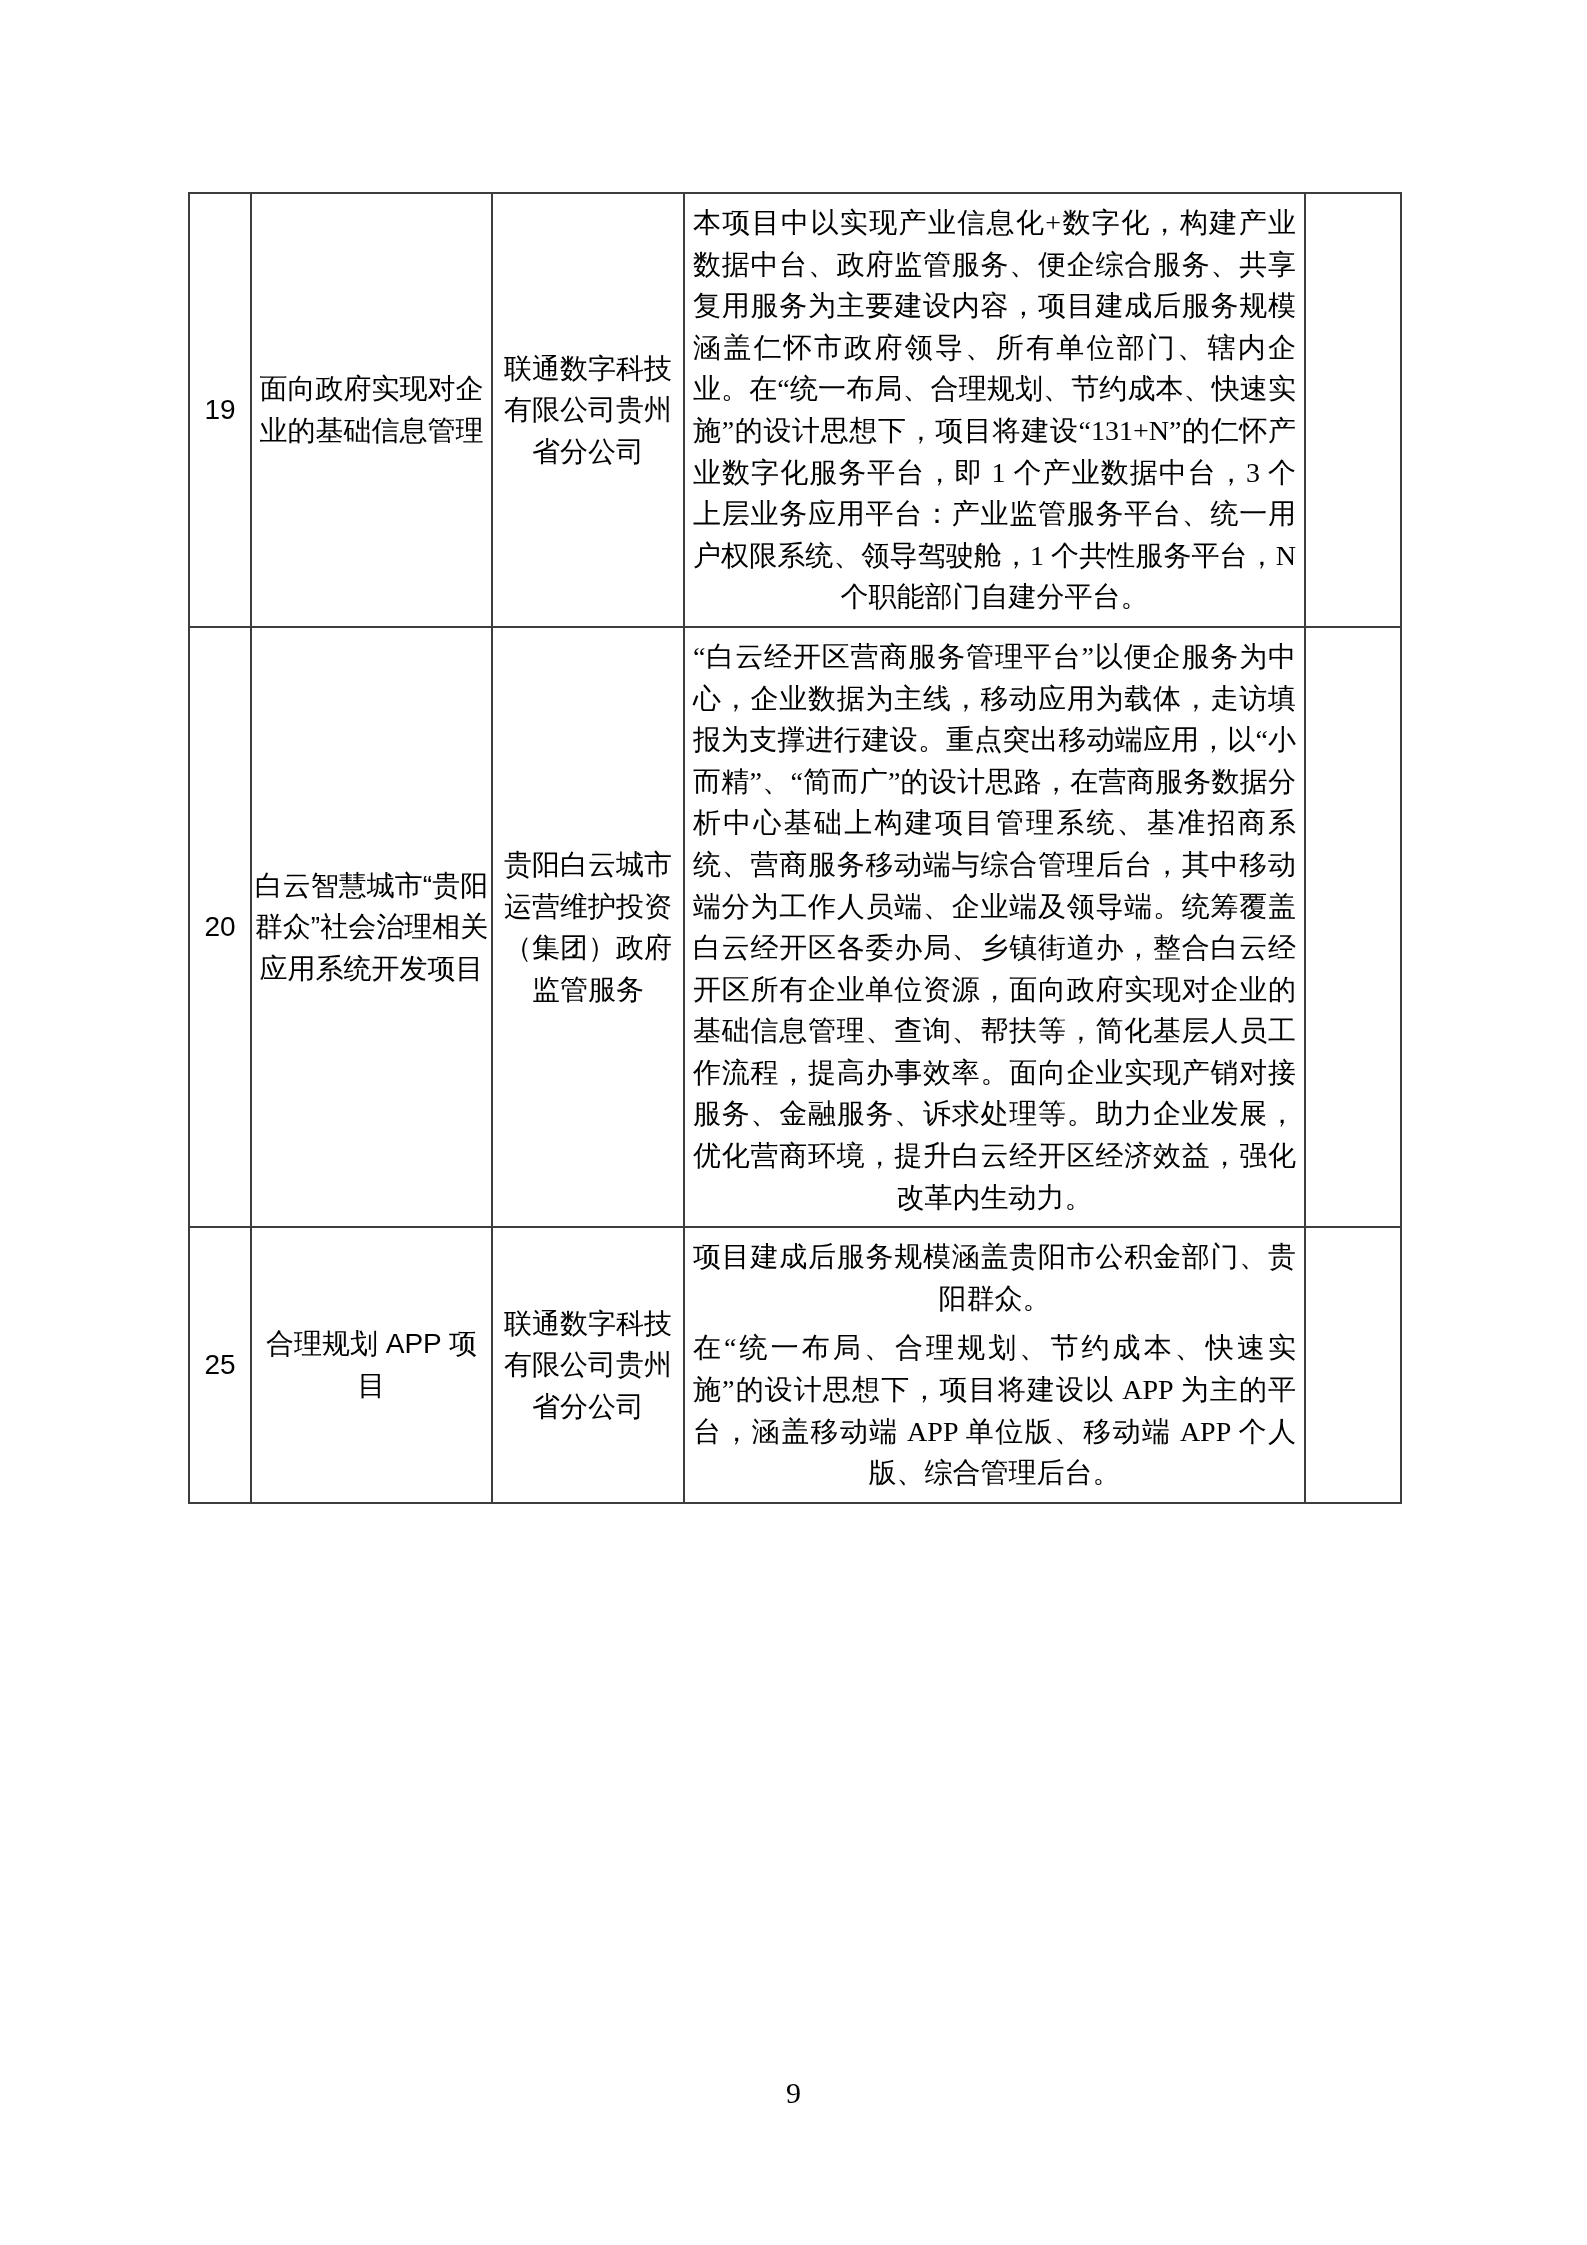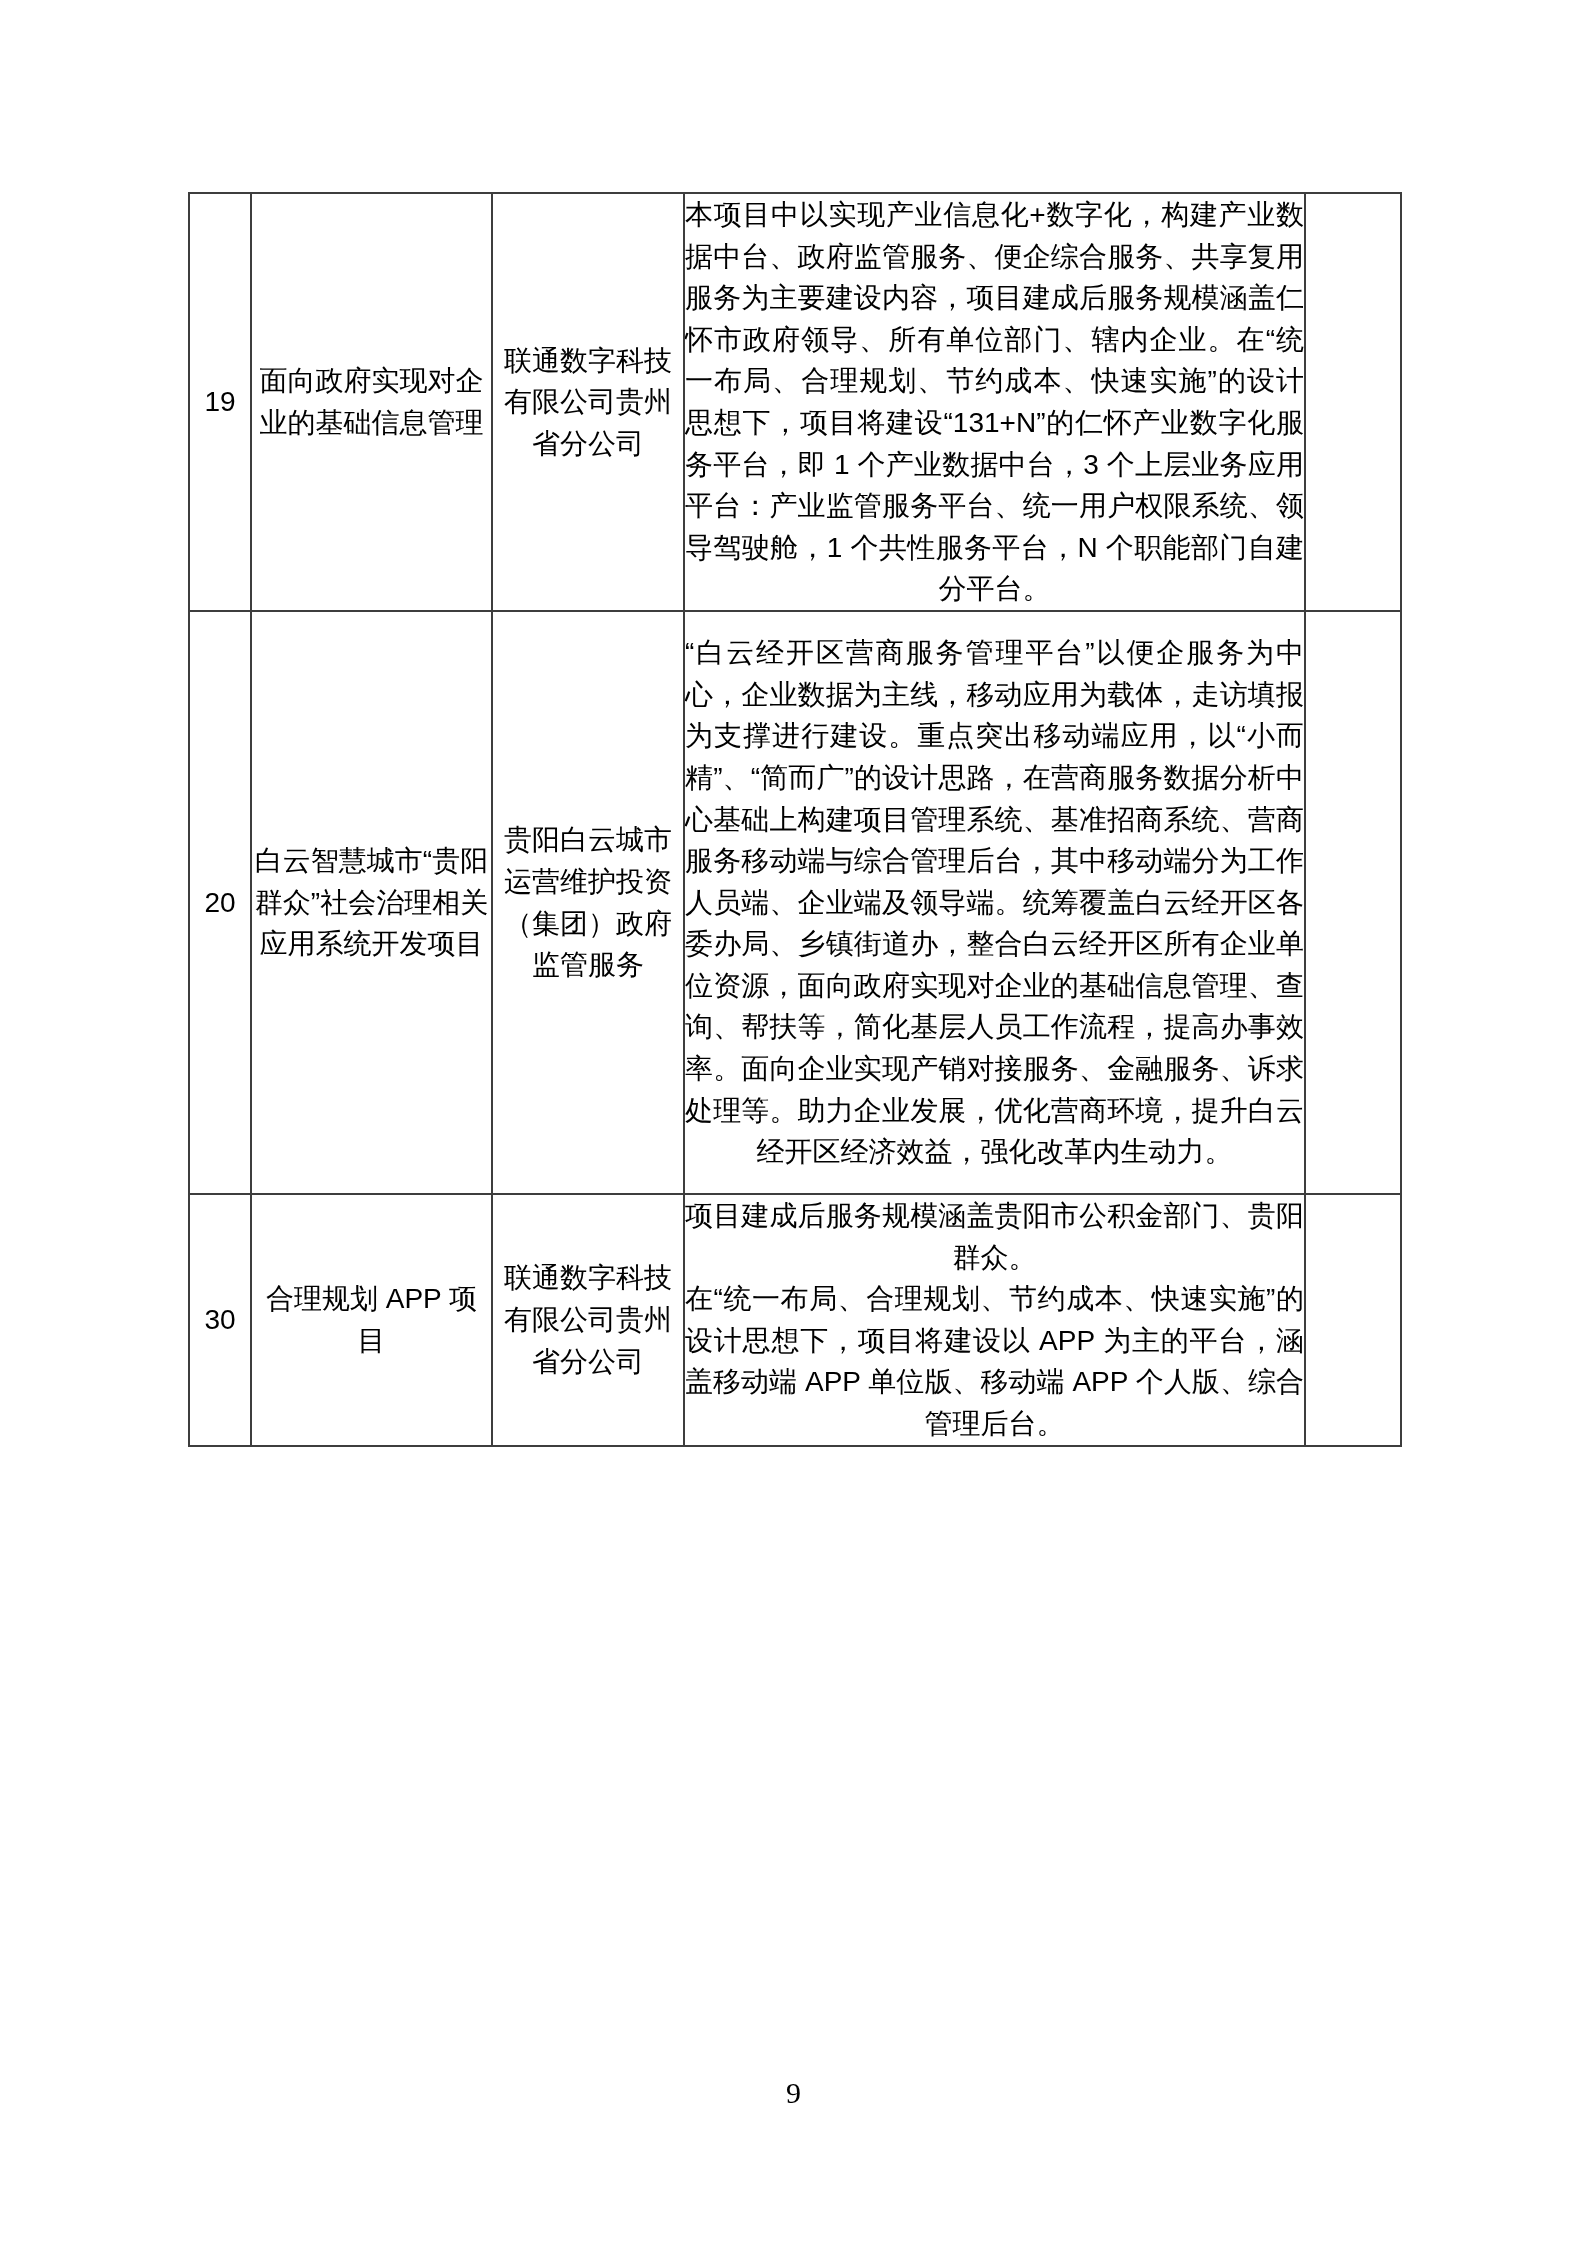--- a/index.html
+++ b/index.html
@@ -35,23 +35,24 @@
     text-align: center;
   }
   td.cell-name, td.cell-company {
     text-align: center;
     padding: 0 8px;
   }
   td.cell-desc {
     padding: 1px 11px;
   }
   td.cell-desc p {
-    margin: 0;
+    margin: 8px;
     text-align: justify;
     text-align-last: center;
+    font-family: Liberation Serif, serif;
   }
   .page-footer {
     position: absolute;
     top: 2076px;
     left: 0;
     width: 100%;
     text-align: center;
     font-family: "Liberation Serif", serif;
     font-size: 30px;
     color: #000000;
@@ -81,21 +82,21 @@
     <tr class="row-20">
       <td class="cell-num">20</td>
       <td class="cell-name">白云智慧城市“贵阳群众”社会治理相关应用系统开发项目</td>
       <td class="cell-company">贵阳白云城市运营维护投资（集团）政府监管服务</td>
       <td class="cell-desc">
         <p>“白云经开区营商服务管理平台”以便企服务为中心，企业数据为主线，移动应用为载体，走访填报为支撑进行建设。重点突出移动端应用，以“小而精”、“简而广”的设计思路，在营商服务数据分析中心基础上构建项目管理系统、基准招商系统、营商服务移动端与综合管理后台，其中移动端分为工作人员端、企业端及领导端。统筹覆盖白云经开区各委办局、乡镇街道办，整合白云经开区所有企业单位资源，面向政府实现对企业的基础信息管理、查询、帮扶等，简化基层人员工作流程，提高办事效率。面向企业实现产销对接服务、金融服务、诉求处理等。助力企业发展，优化营商环境，提升白云经开区经济效益，强化改革内生动力。</p>
       </td>
       <td class="cell-empty"></td>
     </tr>
     <tr class="row-21">
-      <td class="cell-num">30</td>
+      <td class="cell-num">25</td>
       <td class="cell-name">合理规划 APP 项目</td>
       <td class="cell-company">联通数字科技有限公司贵州省分公司</td>
       <td class="cell-desc">
         <p>项目建成后服务规模涵盖贵阳市公积金部门、贵阳群众。</p>
         <p>在“统一布局、合理规划、节约成本、快速实施”的设计思想下，项目将建设以 APP 为主的平台，涵盖移动端 APP 单位版、移动端 APP 个人版、综合管理后台。</p>
       </td>
       <td class="cell-empty"></td>
     </tr>
   </tbody>
 </table>

